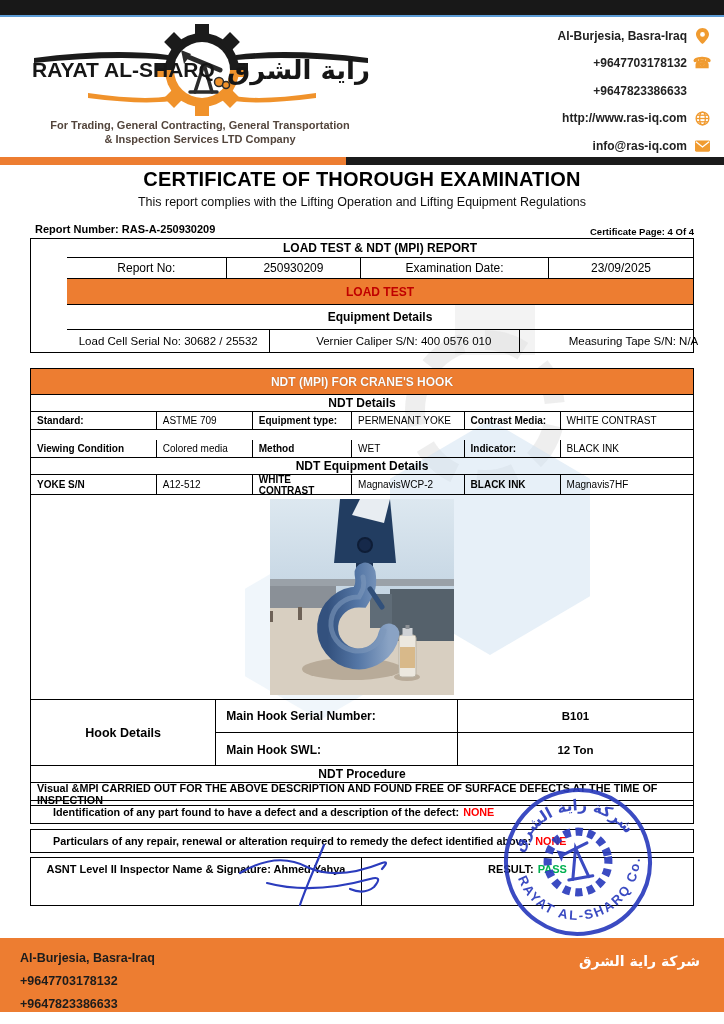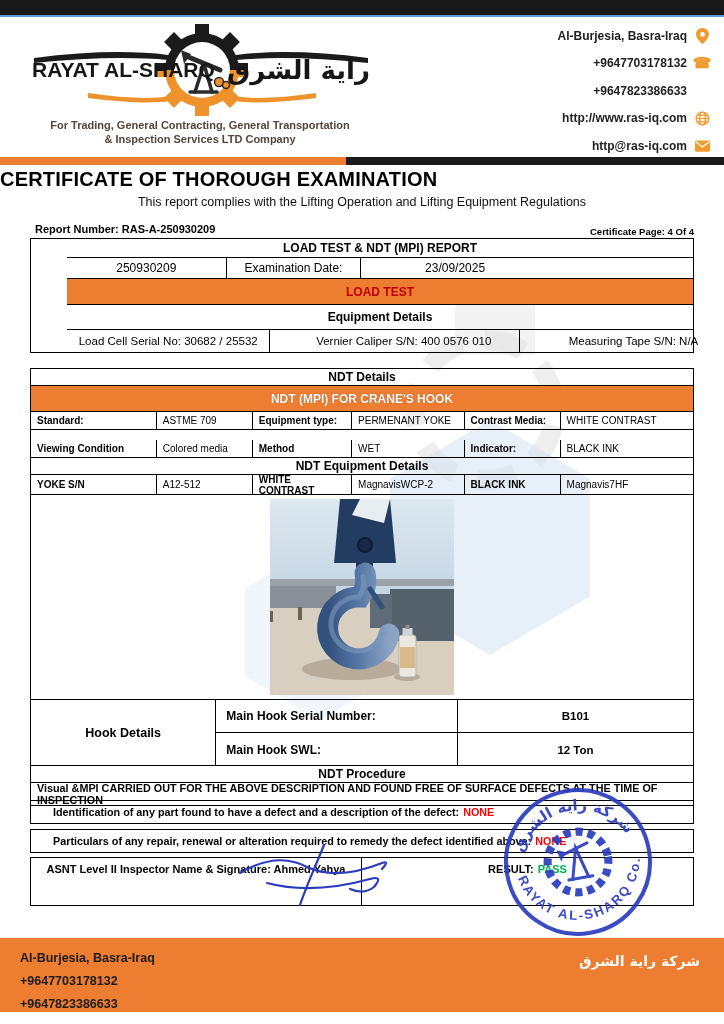--- a/index.html
+++ b/index.html
@@ -28,21 +28,21 @@
                  font-size:12px; font-weight:600; color:#222; }
   .cicon { width:16px; height:16px; display:flex; align-items:center; justify-content:center; color:#f09b30; font-size:15px; }
   .cicon-empty { width:16px; }
 
   
   .divider { position:absolute; left:0; top:157px; width:724px; height:8px; display:flex; }
   .divider-orange { width:346px; height:8px; background:#ED7D31; }
   .divider-black { flex:1; height:8px; background:#1b1b1b; }
 
   
-  .cert-title { position:absolute; left:0; top:168px; width:724px; 
+  .cert-title { position:absolute; left:0; top:168px; width:724px; text-align:center;
                 font-size:20px; font-weight:bold; letter-spacing:.2px; }
   .cert-sub { position:absolute; left:0; top:195px; width:724px; text-align:center; font-size:12.5px; color:#111; }
   .meta-left { position:absolute; left:35px; top:223px; font-size:11px; font-weight:bold; }
   .meta-right { position:absolute; right:30px; top:226px; font-size:9.5px; font-weight:bold; }
 
   
   .tbl { position:absolute; left:30px; width:664px; border:1px solid #000; background:transparent; }
   .tr { display:grid; border-bottom:1px solid #000; }
   .tr:last-child { border-bottom:none; }
   .td { border-right:1px solid #000; display:flex; align-items:center; overflow:hidden; padding:0 6px; }
@@ -176,21 +176,21 @@
               <circle cx="8" cy="8" r="6.8"></circle>
               <ellipse cx="8" cy="8" rx="3" ry="6.8"></ellipse>
               <line x1="1.2" y1="8" x2="14.8" y2="8"></line>
               <line x1="2" y1="4.5" x2="14" y2="4.5"></line>
               <line x1="2" y1="11.5" x2="14" y2="11.5"></line>
             </g>
           </svg>
       </span>
     </div>
     <div class="contact-row">
-      <span>http@ras-iq.com</span>
+      <span>info@ras-iq.com</span>
       <span class="cicon">
         <svg width="15" height="12" viewBox="0 0 16 12">
             <rect x="0" y="0" width="16" height="12" rx="1.5" fill="#f09b30"></rect>
             <path d="M1,1.5 L8,7 L15,1.5" stroke="#fff" stroke-width="1.4" fill="none"></path>
           </svg>
       </span>
     </div>
   </div>
 
   <div class="divider">
@@ -201,43 +201,44 @@
   <div class="cert-title">CERTIFICATE OF THOROUGH EXAMINATION</div>
   <div class="cert-sub">This report complies with the Lifting Operation and Lifting Equipment Regulations</div>
   <div class="meta-left">Report Number: RAS-A-250930209</div>
   <div class="meta-right">Certificate Page: 4 Of 4</div>
 
   <div class="tbl t1">
     <div class="tr" style="grid-template-columns:100%; height:19px;">
       <div class="td center bold fs12">LOAD TEST &amp; NDT (MPI) REPORT</div>
     </div>
     <div class="tr" style="grid-template-columns:25.5% 21.5% 30% 23%; height:21px;">
+      <div class="td center fs12">Report No:</div>
       <div class="td center fs12">250930209</div>
       <div class="td center fs12">Examination Date:</div>
       <div class="td center fs12">23/09/2025</div>
     </div>
     <div class="tr" style="grid-template-columns:100%; height:26px;">
       <div class="banner banner-red">LOAD TEST</div>
     </div>
     <div class="tr" style="grid-template-columns:100%; height:25px;">
       <div class="td center bold fs12">Equipment Details</div>
     </div>
     <div class="tr" style="grid-template-columns:32.5% 37% 30.5%; height:22px;gap:18px;">
       <div class="td center fs115">Load Cell Serial No: 30682 / 25532</div>
       <div class="td center fs115">Vernier Caliper S/N: 400 0576 010</div>
       <div class="td center fs115">Measuring Tape S/N: N/A</div>
     </div>
   </div>
 
   <div class="tbl t2">
+    <div class="tr" style="grid-template-columns:100%; height:26px;">
+      <div class="banner banner-white">NDT (MPI) FOR CRANE'S HOOK</div>
+    </div>
     <div class="tr" style="grid-template-columns:100%; height:17px;">
       <div class="td center bold fs12">NDT Details</div>
-    </div>
-    <div class="tr" style="grid-template-columns:100%; height:26px;">
-      <div class="banner banner-white">NDT (MPI) FOR CRANE'S HOOK</div>
     </div>
     <div class="tr" style="grid-template-columns:19% 14.5% 15% 17% 14.5% 20%; height:18px;">
       <div class="td bold fs11">Standard:</div>
       <div class="td fs11">ASTME 709</div>
       <div class="td bold fs11">Equipment type:</div>
       <div class="td fs11">PERMENANT YOKE</div>
       <div class="td bold fs11">Contrast Media:</div>
       <div class="td fs11">WHITE CONTRAST</div>
     </div>
     <div class="tr" style="grid-template-columns:19% 14.5% 15% 17% 14.5% 20%; height:18px;margin-top:10px;">

